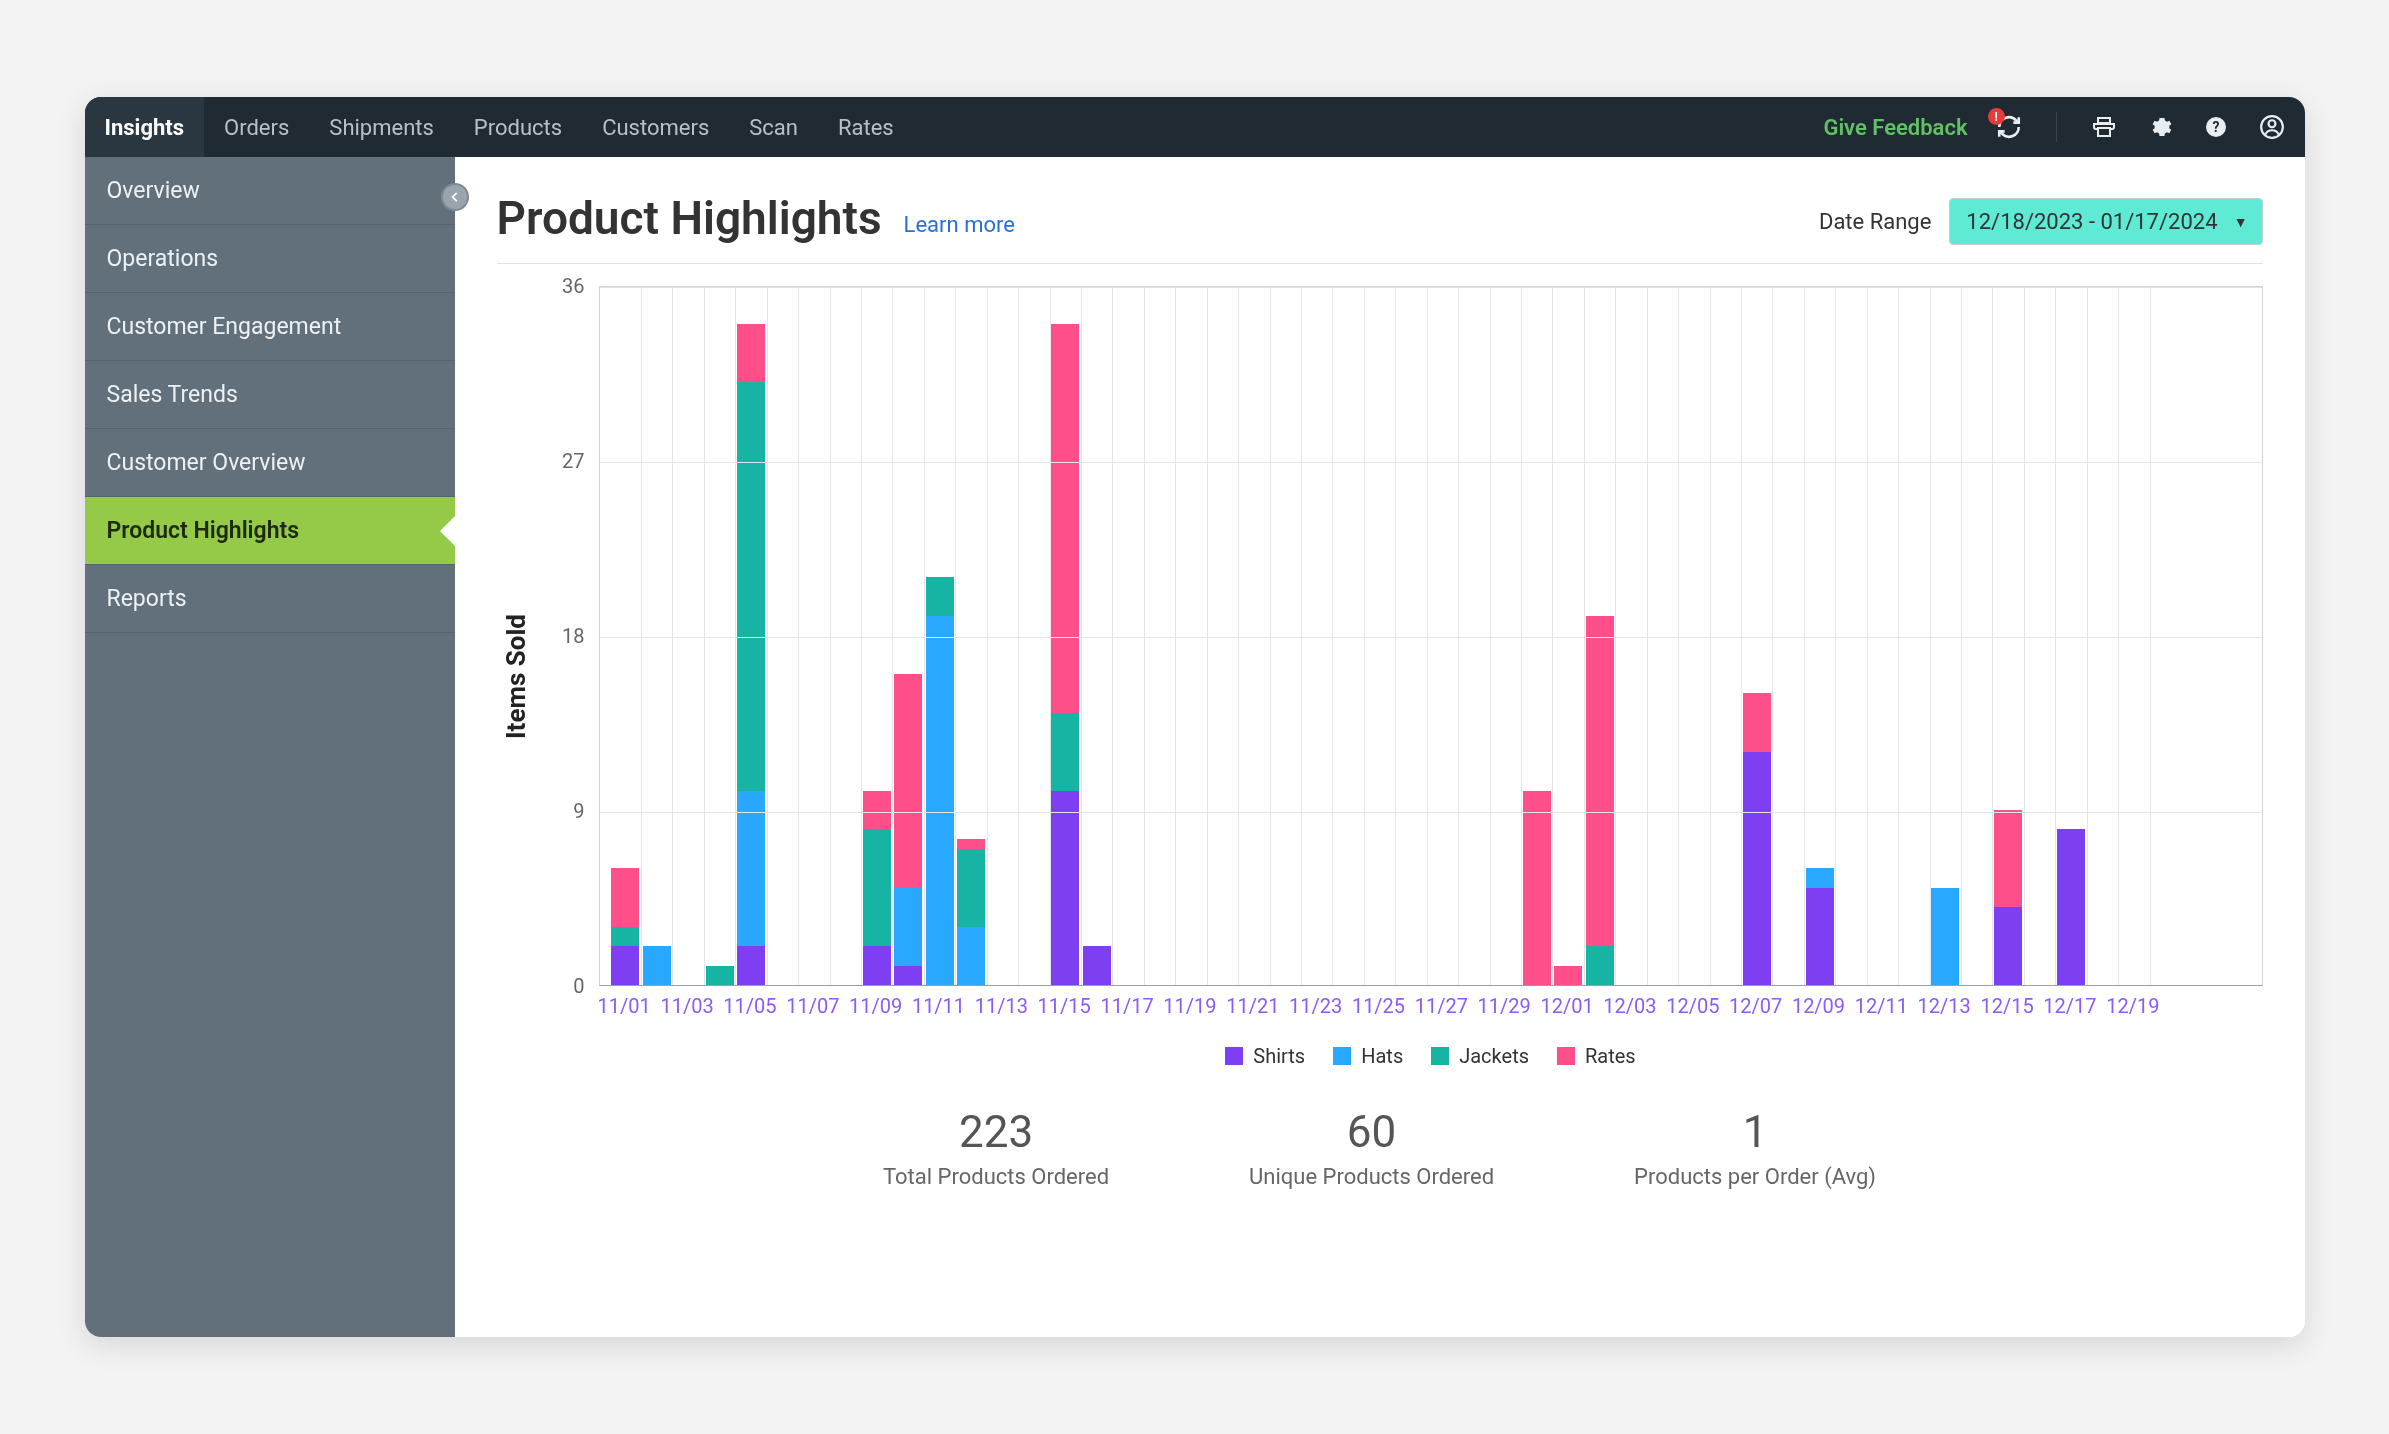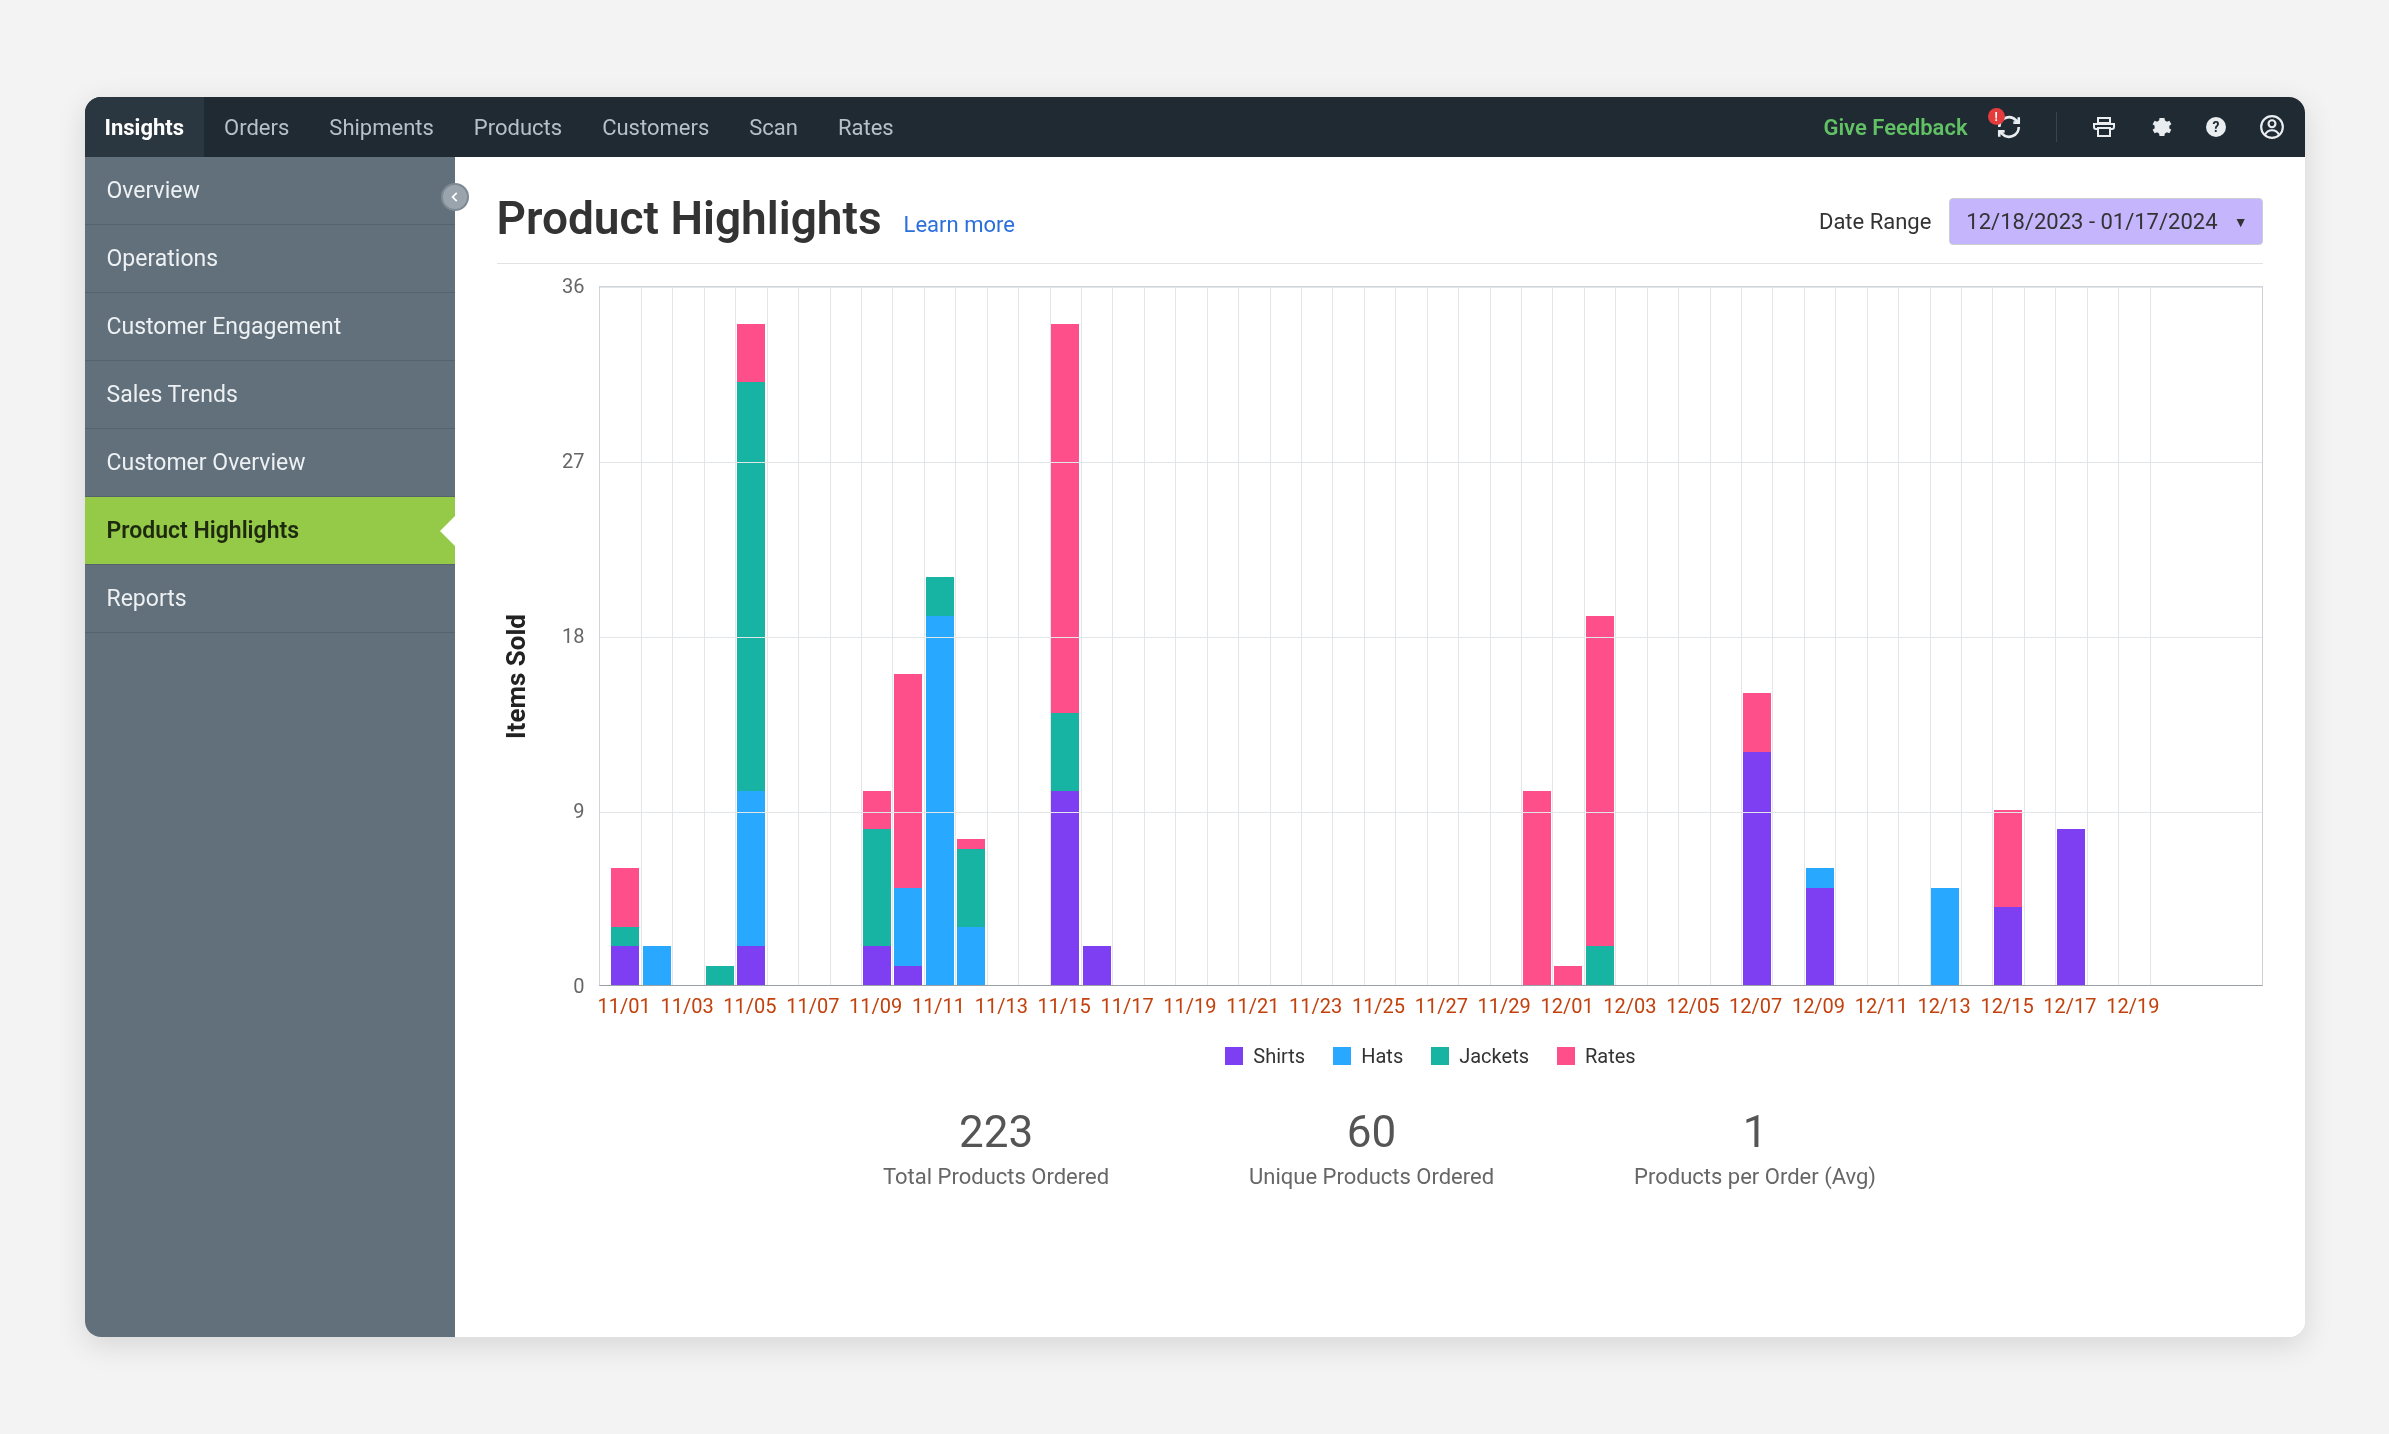--- a/index.html
+++ b/index.html
@@ -94,21 +94,21 @@
   .main {
     flex:1; background:#fff; padding:34px 42px 30px 42px; min-width:0; display:flex; flex-direction:column;
   }
   .page-header { display:flex; align-items:flex-end; gap:22px; border-bottom:1px solid #dfe3e6; padding-bottom:18px; margin-bottom:22px;}
   .page-title { font-size:46px; color:#333; font-weight:600;}
   .learn-more { color:#2a6fdb; font-size:22px; margin-bottom:8px;}
   .date-range-wrap { margin-left:auto; display:flex; align-items:center; gap:18px;}
   .date-range-label { font-size:22px; color:#333;}
   .date-range-select {
     border:1px solid #c9ced3; border-radius:4px; padding:10px 44px 10px 16px;
-    font-size:22px; color:#333; position:relative; background:#c4b5fd; cursor:pointer;
+    font-size:22px; color:#333; position:relative; background:#5eead4; cursor:pointer;
   }
   .date-range-select .caret { position:absolute; right:14px; top:50%; transform:translateY(-50%); font-size:14px; color:#333;}
 
   
   .chart-area { display:flex; align-items:stretch; gap:14px;}
   .y-axis-title {
     writing-mode: vertical-rl; transform: rotate(180deg);
     font-size:26px; color:#222; font-weight:700; text-align:center;
     display:flex; align-items:center; justify-content:center; padding-right:4px;
   }
@@ -121,21 +121,21 @@
   }
   .gridline { position:absolute; left:0; right:0; border-top:1px solid #e3e6e9;}
   .vgrid { position:absolute; top:0; bottom:0; border-left:1px solid #e3e6e9;}
   .bars { position:absolute; left:0; right:0; bottom:0; top:0;}
   .bar-col { position:absolute; bottom:0; width:28px; display:flex; flex-direction:column-reverse;}
   .seg { width:100%; }
   .seg.shirts { background:#7e3ff2;}
   .seg.hats   { background:#29a8ff;}
   .seg.jackets{ background:#17b3a3;}
   .seg.other  { background:#ff4f8b;}
-  .x-ticks { display:flex; margin-top:8px; color:#c2410c; font-size:20px; position:relative;}
+  .x-ticks { display:flex; margin-top:8px; color:#8b5cf6; font-size:20px; position:relative;}
   .x-ticks span { position:absolute; transform:translateX(-50%);}
 
   .legend { display:flex; gap:28px; justify-content:center; margin-top:22px; color:#333; font-size:20px;}
   .legend .item { display:flex; align-items:center; gap:10px;}
   .swatch { width:18px; height:18px;}
 
   .stats { display:flex; gap:140px; justify-content:center; margin-top:38px; color:#666;}
   .stat { text-align:center;}
   .stat .num { font-size:44px; color:#555;}
   .stat .lbl { font-size:22px; margin-top:6px;}

